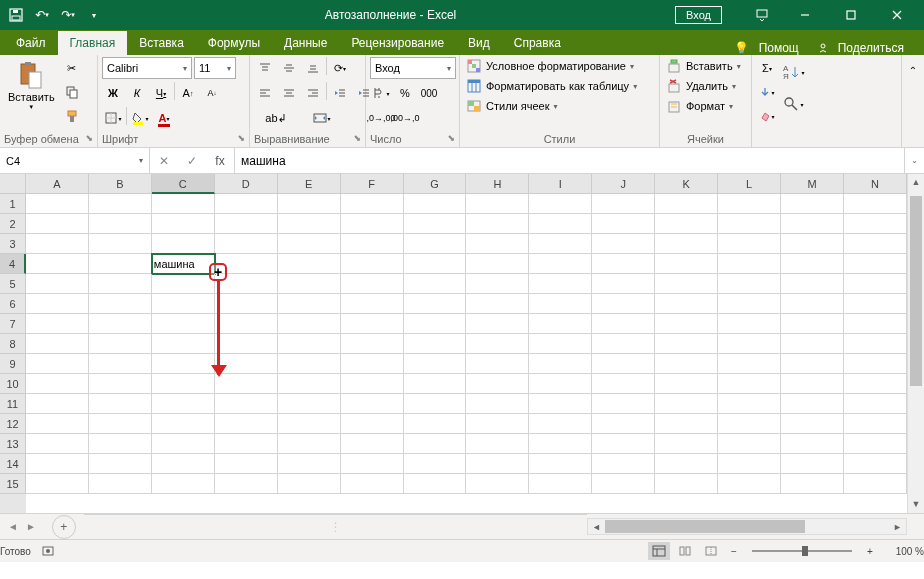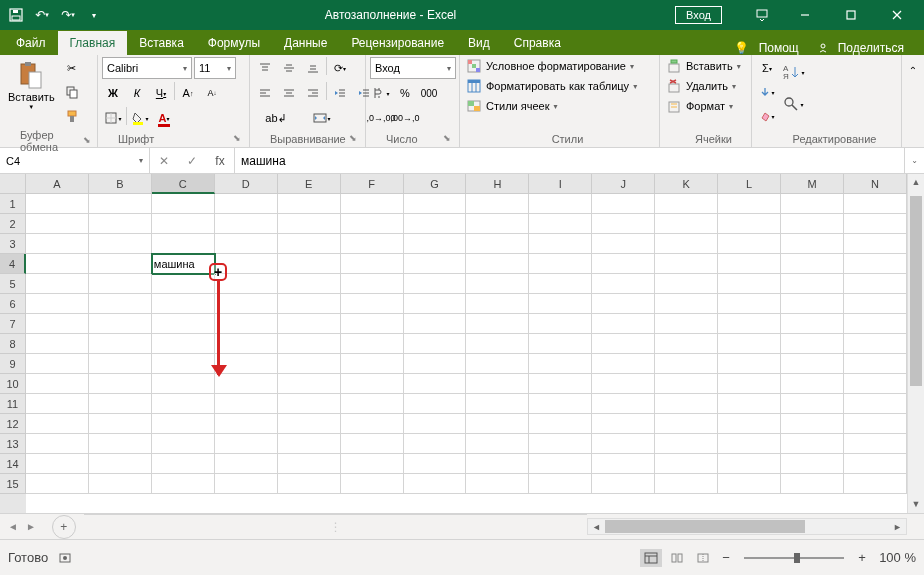--- a/index.html
+++ b/index.html
@@ -19,21 +19,21 @@
 .tabs { height: 25px; background: #4d7c0f; display: flex; align-items: flex-end; padding-left: 4px; }
 .tab { padding: 5px 12px; color: #fff; font-size: 12px; cursor: pointer; }
 .tab.active { background: #f3f2f1; color: #217346; font-weight: 400; }
 .tab-right { margin-left: auto; display: flex; align-items: center; padding-right: 8px; }
 .tab-right span { color: #fff; font-size: 12px; padding: 0 6px; display: flex; align-items: center; gap: 3px; cursor: pointer; }
 
 
 .ribbon { height: 93px; background: #f3f2f1; border-bottom: 1px solid #d4d4d4; display: flex; }
 .group { border-right: 1px solid #d4d4d4; display: flex; flex-direction: column; padding: 2px 4px 0; }
 .group-body { flex: 1; display: flex; align-items: flex-start; gap: 2px; }
-.group-label { text-align: left; font-size: 11px; color: #666; padding: 2px 0; display: flex; align-items: center; justify-content: center; margin-left: 16px; }
+.group-label { text-align: right; font-size: 11px; color: #666; padding: 2px 0; display: flex; align-items: center; justify-content: center; }
 .group-label .launcher { margin-left: auto; width: 12px; height: 12px; font-size: 9px; color: #888; cursor: pointer; }
 .big-btn { display: flex; flex-direction: column; align-items: center; padding: 2px 4px; font-size: 11px; line-height: 1.1; cursor: pointer; }
 .big-btn .ico { width: 32px; height: 32px; display: flex; align-items: center; justify-content: center; }
 .col { display: flex; flex-direction: column; gap: 2px; }
 .row { display: flex; gap: 2px; align-items: flex-start; }
 .sbtn { width: 22px; height: 22px; display: flex; align-items: center; justify-content: center; border: 1px solid transparent; cursor: pointer; font-size: 11px; }
 .combo { height: 22px; border: 1px solid #ababab; background: #fff; display: flex; align-items: center; padding: 0 4px; font-size: 11px; }
 .combo .arrow { margin-left: auto; font-size: 8px; color: #666; }
 .styles-row { display: flex; align-items: center; gap: 4px; font-size: 11px; padding: 1px 2px; cursor: pointer; }
 .styles-row .arrow { font-size: 8px; color: #666; }
@@ -74,21 +74,21 @@
 .sheet-bar { height: 26px; border-top: 1px solid #d4d4d4; display: flex; align-items: center; background: #f3f2f1; }
 .sheet-nav { display: flex; padding: 0 8px; gap: 8px; color: #888; }
 .sheet-nav span { cursor: pointer; font-size: 10px; }
 .sheet-tab { padding: 4px 14px; background: #fff; border-right: 1px solid #ccc; border-top: 1px solid #ccc; font-size: 11px; font-weight: bold; color: #217346; border-bottom: 2px solid #217346; cursor: pointer; }
 .add-sheet { width: 24px; height: 24px; border: 1px solid #ccc; border-radius: 50%; margin-left: 8px; display: flex; align-items: center; justify-content: center; color: #666; cursor: pointer; }
 .hscroll { margin-left: auto; width: 320px; height: 17px; background: #f0f0f0; border: 1px solid #ddd; display: flex; align-items: center; position: relative; margin-right: 17px; }
 .hscroll .arr { width: 17px; text-align: center; font-size: 9px; color: #666; cursor: pointer; }
 .hscroll .thumb { height: 13px; width: 200px; background: #c1c1c1; }
 
 
-.status { height: 36px; background: #f3f2f1; border-top: 1px solid #d4d4d4; display: flex; align-items: center; padding: 0 8px; font-size: 13px; color: #444; }
+.status { height: 23px; background: #f3f2f1; border-top: 1px solid #d4d4d4; display: flex; align-items: center; padding: 0 0; font-size: 10px; color: #444; }
 .status-right { margin-left: auto; display: flex; align-items: center; gap: 4px; }
 .view-btn { width: 22px; height: 18px; display: flex; align-items: center; justify-content: center; cursor: pointer; border: 1px solid transparent; }
 .view-btn.active { background: #d4d4d4; }
 .zoom-slider { width: 100px; height: 2px; background: #999; position: relative; margin: 0 6px; }
 .zoom-slider::after { content: ''; position: absolute; left: 50%; top: -4px; width: 6px; height: 10px; background: #666; }
 .zoom-pm { width: 16px; text-align: center; cursor: pointer; }
 
 svg { display: block; }
 </style>
 </head>
@@ -455,23 +455,20 @@
           </div>
         <div class="sbtn" style="width:26px;height:30px">
             <svg width="18" height="18" viewBox="0 0 18 18">
               <circle cx="7" cy="7" r="4" fill="none" stroke="#555" stroke-width="1.3"></circle>
               <line x1="10" y1="10" x2="15" y2="15" stroke="#555" stroke-width="1.5"></line>
             </svg>
             <span style="font-size:6px">▾</span>
           </div>
       </div>
     </div>
-    <div class="group-label">
-        <span>Редактирование</span>
-      </div>
   </div>
   <div style="width:22px;display:flex;align-items:flex-start;justify-content:center;padding-top:4px">
       <div class="sbtn" style="font-size:10px">⌃</div>
     </div>
 </div>
 
 <div class="formula-bar">
   <div class="name-box">
       <span>C4</span>
       <span class="arrow">▾</span>

